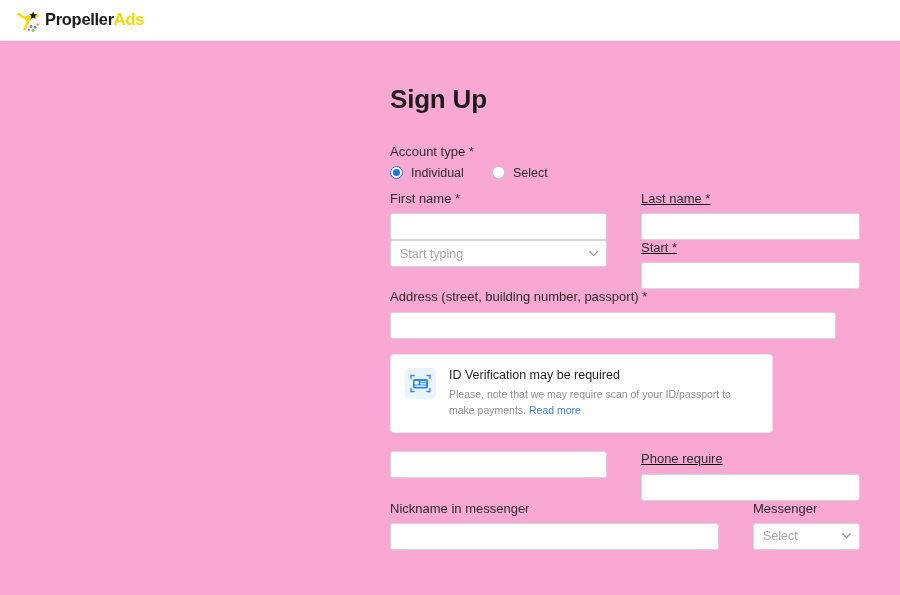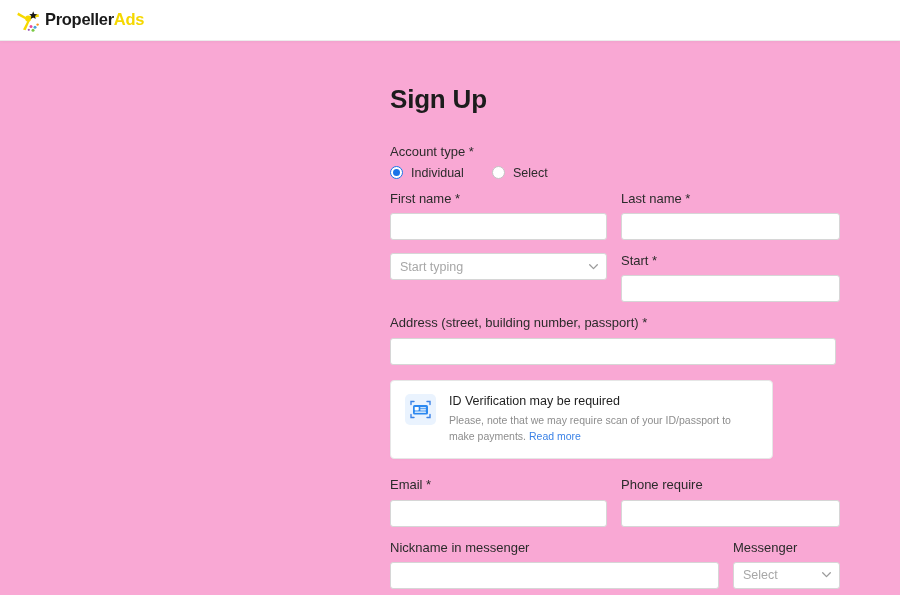--- a/index.html
+++ b/index.html
@@ -73,26 +73,25 @@
   .field-label {
     font-size: 13px;
     color: #2b2b2b;
     line-height: 1.25;
     margin-bottom: 6px;
     white-space: nowrap;
   }
 
   .row {
     display: flex;
-    gap: 14px;
-    margin-bottom: 13px;
+    gap: 34px;
   }
   .col { display: flex; flex-direction: column; }
   .col-left  { width: 217px; flex: 0 0 217px; }
-  .col-right { width: 219px; flex: 0 0 219px; }
+  .col-right { width: 219px; flex: 0 0 219px; text-decoration: underline; }
   .col-full  { width: 446px; flex: 0 0 446px; }
   .col-msg   { width: 107px; flex: 0 0 107px; }
   .col-nick  { width: 329px; flex: 0 0 329px; }
 
   .input {
     height: 27px;
     width: 100%;
     background: #ffffff;
     border: 1px solid #d6d6d6;
     border-radius: 3px;
@@ -291,21 +290,20 @@
         </svg>
       </div>
       <div class="notice-body">
         <div class="notice-title">ID Verification may be required</div>
         <div class="notice-text"><span>Please, note that we may require scan of your ID/passport to make payments. </span><a class="notice-link" href="#">Read more</a></div>
       </div>
     </div>
 
     <div class="row">
       <div class="col col-left">
-        <div class="field-label">Email *</div>
         <input class="input" type="text" placeholder="" style="">
       </div>
       <div class="col col-right">
         <div class="field-label">Phone require</div>
         <input class="input" type="text" placeholder="" style="">
       </div>
     </div>
 
     <div class="row">
       <div class="col col-nick">

